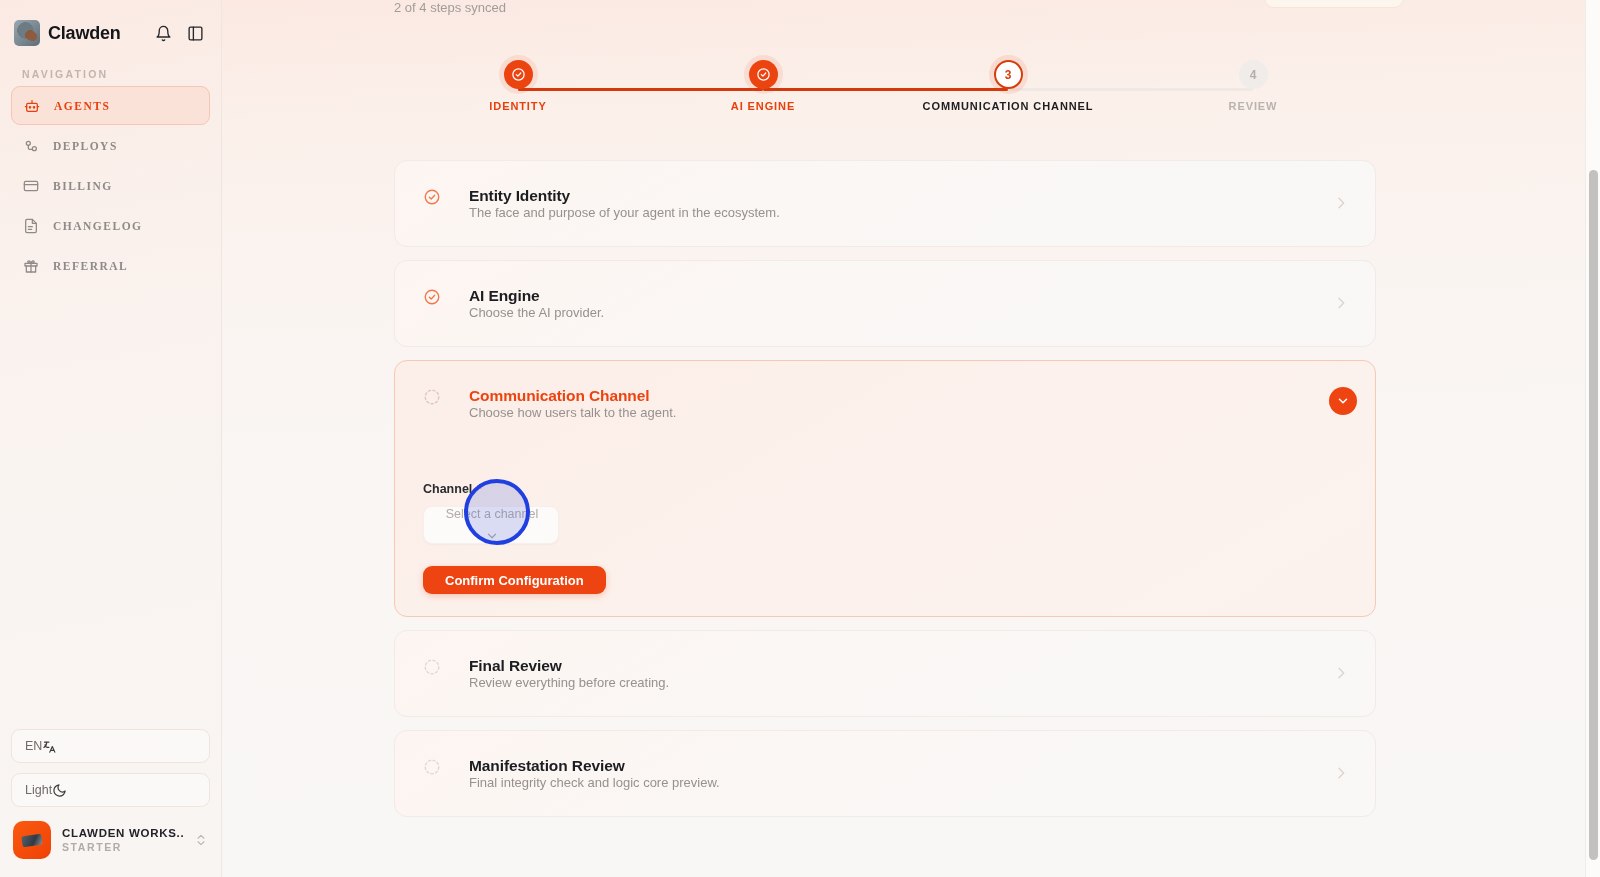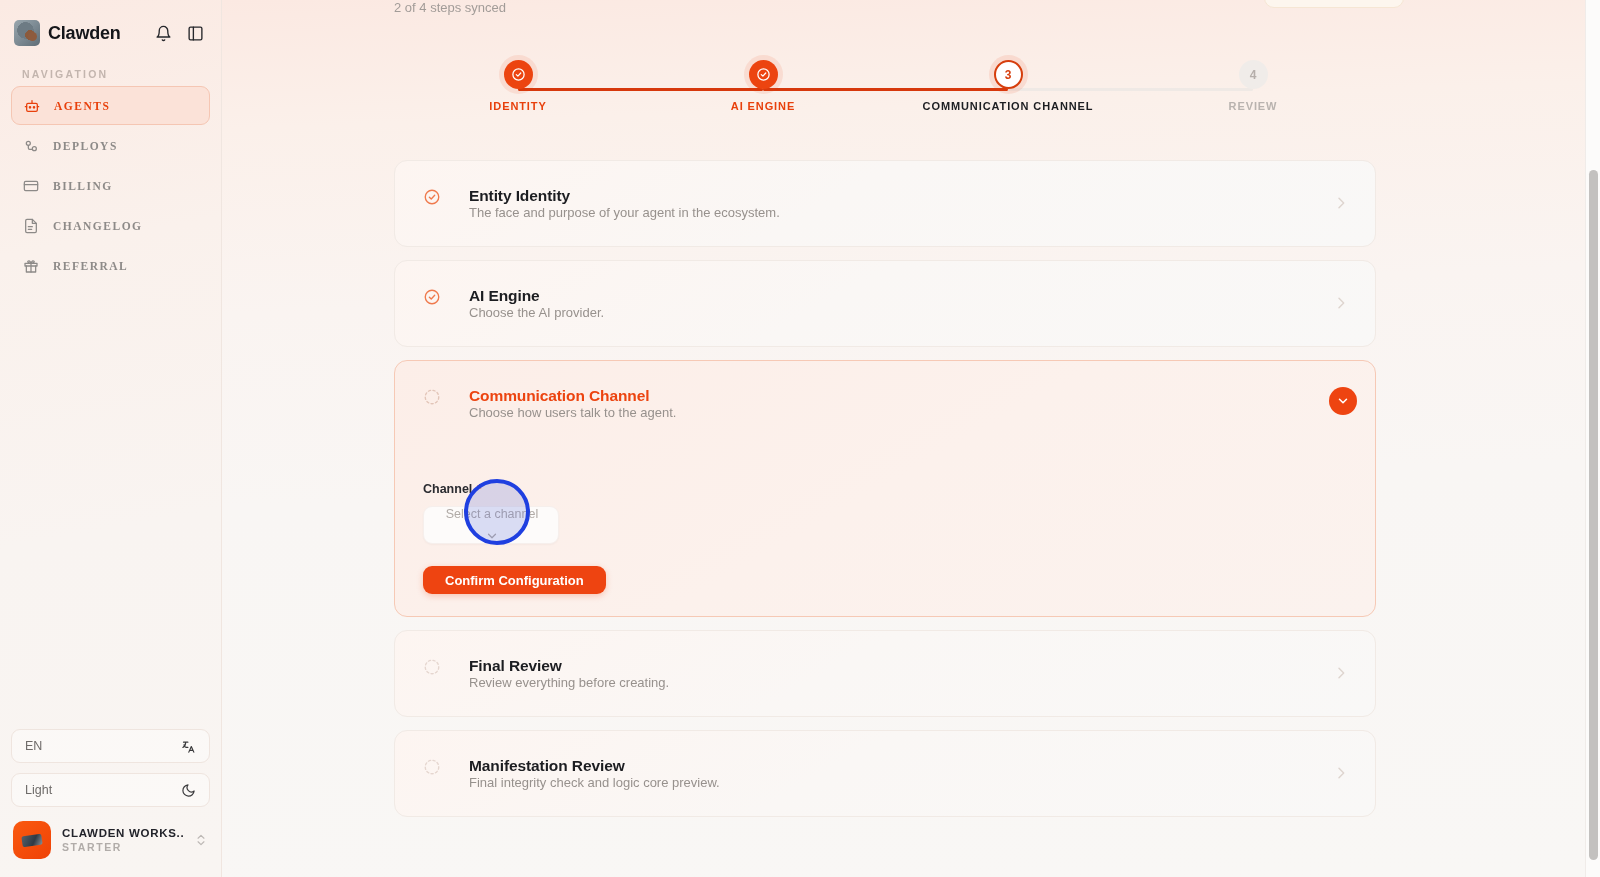--- a/index.html
+++ b/index.html
@@ -62,21 +62,21 @@
   .nav-item.active {
     background: #fbe2d8;
     border: 1px solid #f5c6b3;
     color: #e8400c;
   }
   .nav-item .ico { width: 17px; height: 17px; display: flex; align-items: center; justify-content: center; flex: 0 0 17px;}
   .sb-spacer { flex: 1; }
 
   .sb-bottom { padding: 0 11px 14px 11px; }
   .sb-select {
-    display: flex; align-items: center; justify-content: space-between;
+    display: flex; align-items: center; justify-content: flex-start;
     height: 34px; padding: 0 13px; margin-bottom: 10px;
     border: 1px solid #efe5df; border-radius: 9px;
     background: rgba(255,255,255,0.38);
     font-size: 12.5px; color: #6e6b69; cursor: pointer;
   }
   .sb-select .sel-ico { color: #3a3a3c; display:flex; }
   .ws-row {
     display: flex; align-items: center; gap: 11px;
     padding: 4px 2px; cursor: pointer;
   }

